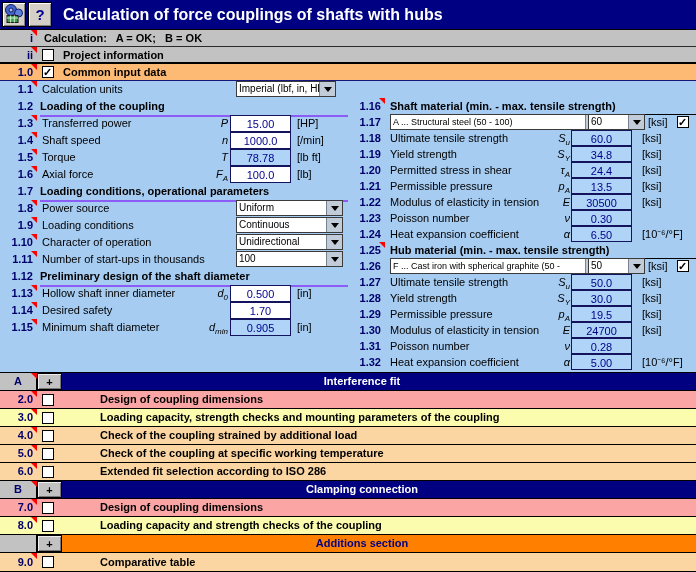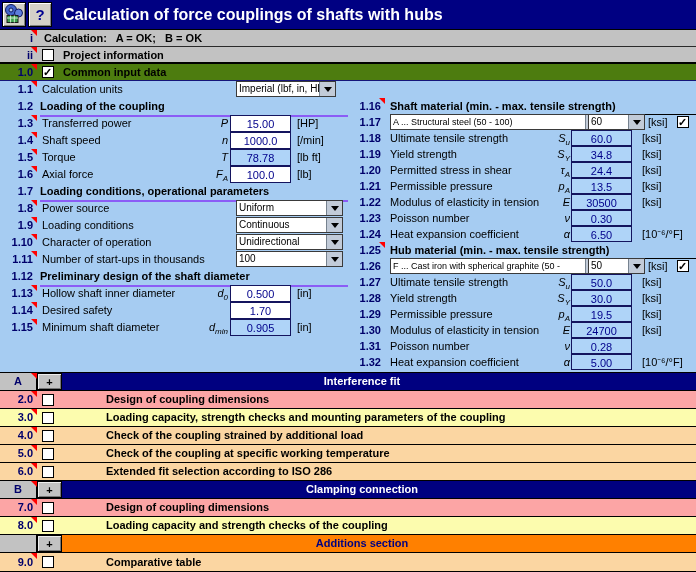--- a/index.html
+++ b/index.html
@@ -27,21 +27,21 @@
   .cb{position:absolute;top:50%;margin-top:-6px;width:12px;height:12px;background:#fff;
       border:1px solid #000;box-sizing:border-box;}
   .cb.on::after{content:"✓";position:absolute;left:0;top:-3px;font-size:11px;
                 font-weight:bold;color:#000;}
   .pre{white-space:pre;}
 
   
   .xrow{position:absolute;left:0;width:696px;height:17px;line-height:17px;box-sizing:border-box;}
   .r-i{top:30px;background:#C2C2C2;border-bottom:1px solid #2a2a2a;}
   .r-ii{top:47px;background:#C2C2C2;border-bottom:2px solid #000;}
-  .r-common{top:64px;background:#4d7c0f;border-bottom:1px solid #15157a;}
+  .r-common{top:64px;background:#fdba74;border-bottom:1px solid #15157a;}
   .xrow .txt{position:absolute;left:44px;font-weight:bold;}
   .xrow .txt2{position:absolute;left:63px;font-weight:bold;}
   .xrow .cb{left:42px;}
 
   
   .lcol{position:absolute;left:0;top:81px;width:348px;}
   .rcol{position:absolute;left:348px;top:98px;width:348px;}
   .lrow{position:relative;height:17px;line-height:17px;}
   .rrow{position:relative;height:16px;line-height:16px;}
   .lbl{position:absolute;left:42px;white-space:nowrap;}
@@ -79,21 +79,21 @@
   .rrow .cb{left:329px;}
 
   
   .bstack{position:absolute;left:0;top:372px;width:696px;}
   .brow{position:relative;height:18px;line-height:17px;border-top:1px solid #000;
         box-sizing:border-box;}
   .brow.last{height:20px;line-height:19px;border-bottom:1px solid #000;}
   .bg-green{background:#fca5a5;} .bg-yellow{background:#FCFCAE;} .bg-peach{background:#FBD6A2;}
   .bg-navy{background:#000080;} .bg-orange{background:#FF8000;}
   .brow .cb{left:42px;}
-  .brow .itemlbl{position:absolute;left:66px;font-weight:bold;white-space:nowrap;padding-left:40px;}
+  .brow .itemlbl{position:absolute;left:60px;font-weight:bold;white-space:nowrap;padding-left:40px;}
   .sec-letter{position:absolute;left:0;top:0;width:37px;height:100%;background:#C2C2C2;
               border-right:1px solid #000;box-sizing:border-box;color:#00006B;
               font-weight:bold;text-align:center;}
   .plus-btn{position:absolute;left:37px;top:0;width:25px;height:100%;background:#C2C2C2;
             border:1px solid #000;box-sizing:border-box;text-align:center;font-weight:bold;
             box-shadow:inset 1px 1px 0 #eee, inset -1px -1px 0 #777;}
   .sec-title{position:absolute;left:62px;right:34px;text-align:center;font-weight:bold;}
   .bg-navy .sec-title{color:#fff;}
   .bg-orange .sec-title{color:#000080;}
 </style>

